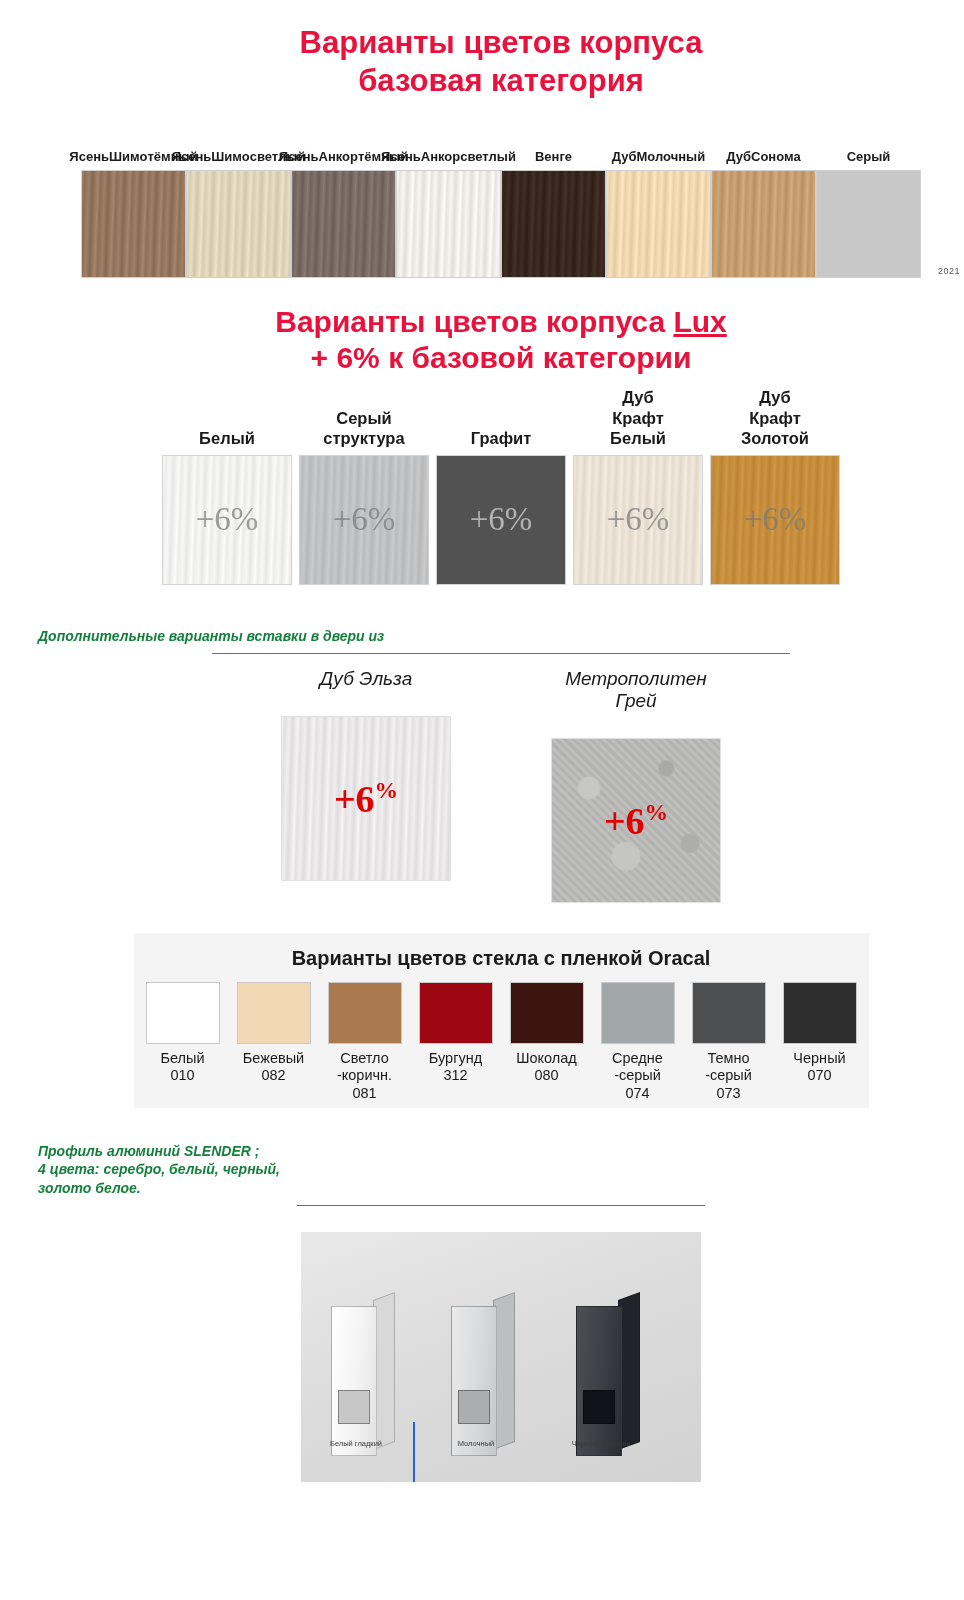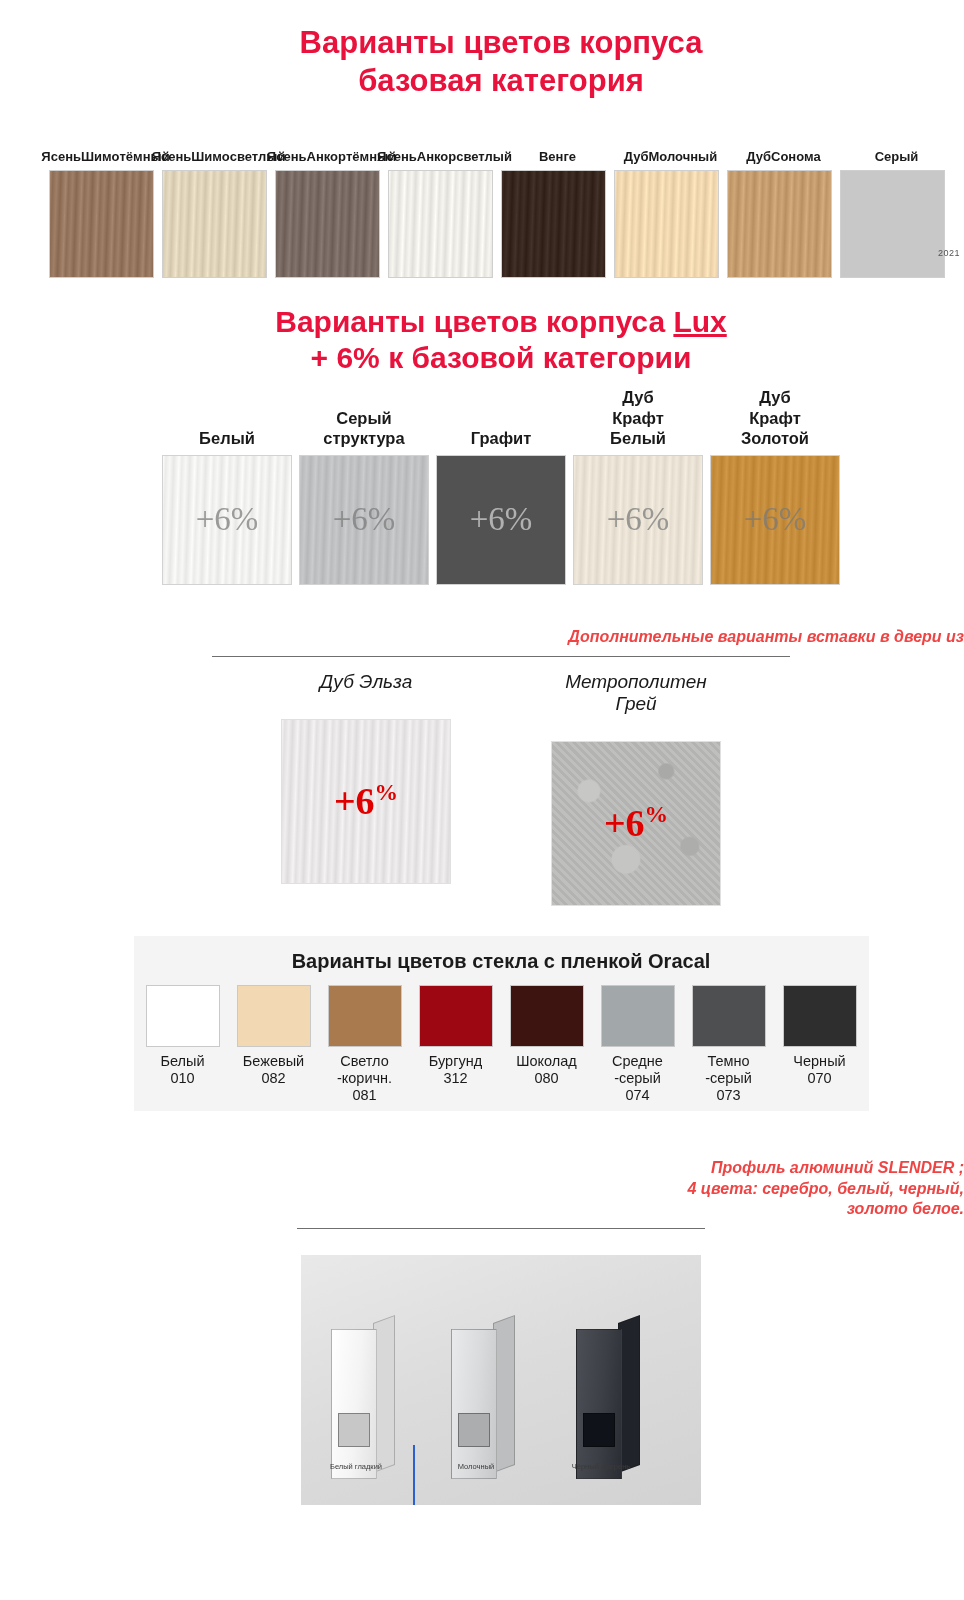--- a/index.html
+++ b/index.html
@@ -18,64 +18,64 @@
     text-align: center;
     color: #e8123c;
     font-weight: bold;
     line-height: 1.22;
   }
   .h1 { font-size: 31px; margin: 24px 0 14px; }
   .h2 { font-size: 30px; margin: 26px 0 16px; }
   .h2 .uline { text-decoration: underline; }
 
   .h-italic {
-    text-align: right;
+    text-align: left;
     font-style: italic;
     font-weight: bold;
-    font-size: 16px;
+    font-size: 14px;
     line-height: 1.3;
-    color: #ef4444;
+    color: #15803d;
   }
 
   .rule {
     height: 0;
     border-top: 1px solid #6f6f6f;
     margin: 8px auto 0;
   }
 
   
   .strip1 {
     display: flex;
     justify-content: center;
     align-items: flex-end;
     gap: 0px;
     margin-top: 6px;
     position: relative;
   }
-  .sw1 { width: 113px; }
+  .sw1 { width: 105px; }
   .sw1 .lbl {
     text-align: center;
     font-size: 13px;
     font-weight: bold;
     line-height: 1.25;
     height: 56px;
     display: flex;
     align-items: flex-end;
     justify-content: center;
     padding-bottom: 4px;
   }
   .sw1 .chip {
     width: 105px;
     height: 108px;
     border: 1px solid #cfcfcf;
   }
   .stamp-2021 {
     position: absolute;
     right: 4px;
-    bottom: 20px;
+    bottom: 2px;
     font-size: 9px;
     color: #555;
     letter-spacing: .5px;
   }
 
   
   .strip2 {
     display: flex;
     justify-content: center;
     align-items: flex-end;
@@ -170,21 +170,21 @@
   }
   .sw4 .lbl {
     text-align: center;
     font-size: 14.5px;
     line-height: 1.2;
     margin-top: 6px;
     color: #1a1a1a;
   }
 
   
-  .profile-wrap { margin-top: 47px; }
+  .profile-wrap { margin-top: 34px; }
   .profile-img {
     width: 400px;
     height: 250px;
     margin: 26px auto 0;
     position: relative;
     background: linear-gradient(160deg,#e9e9e9 0%,#dcdcdc 45%,#d2d2d2 100%);
     overflow: hidden;
   }
   .prof-cap {
     position: absolute;

